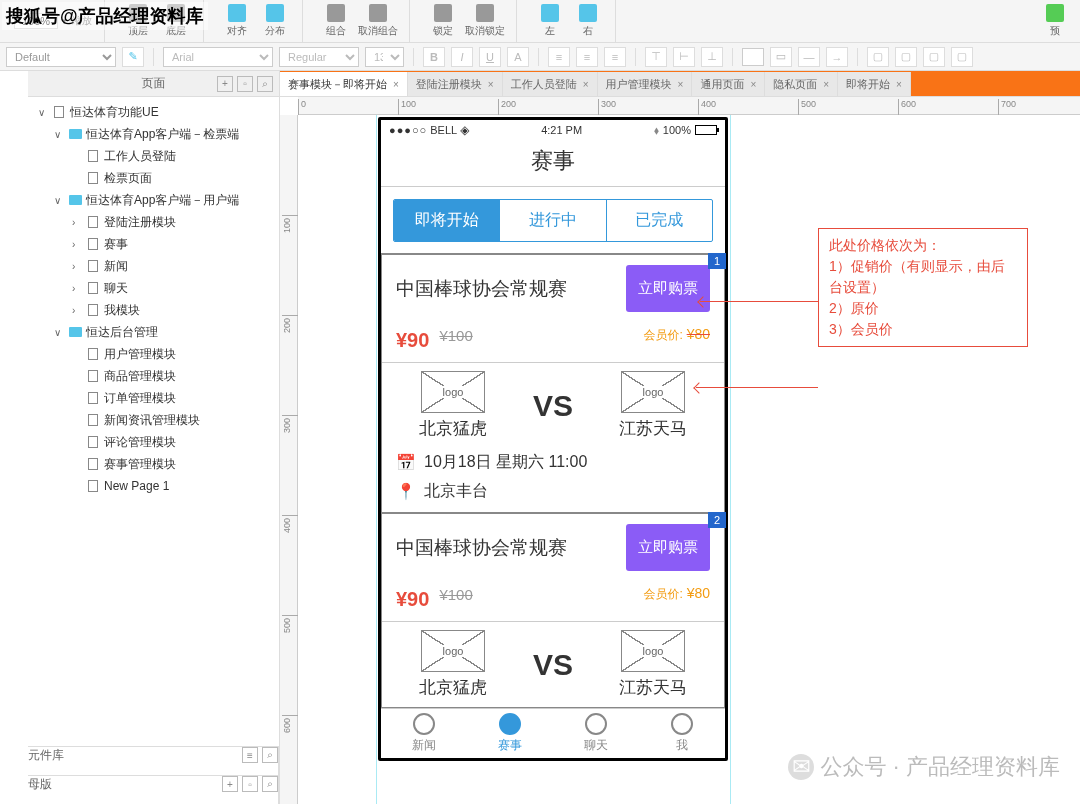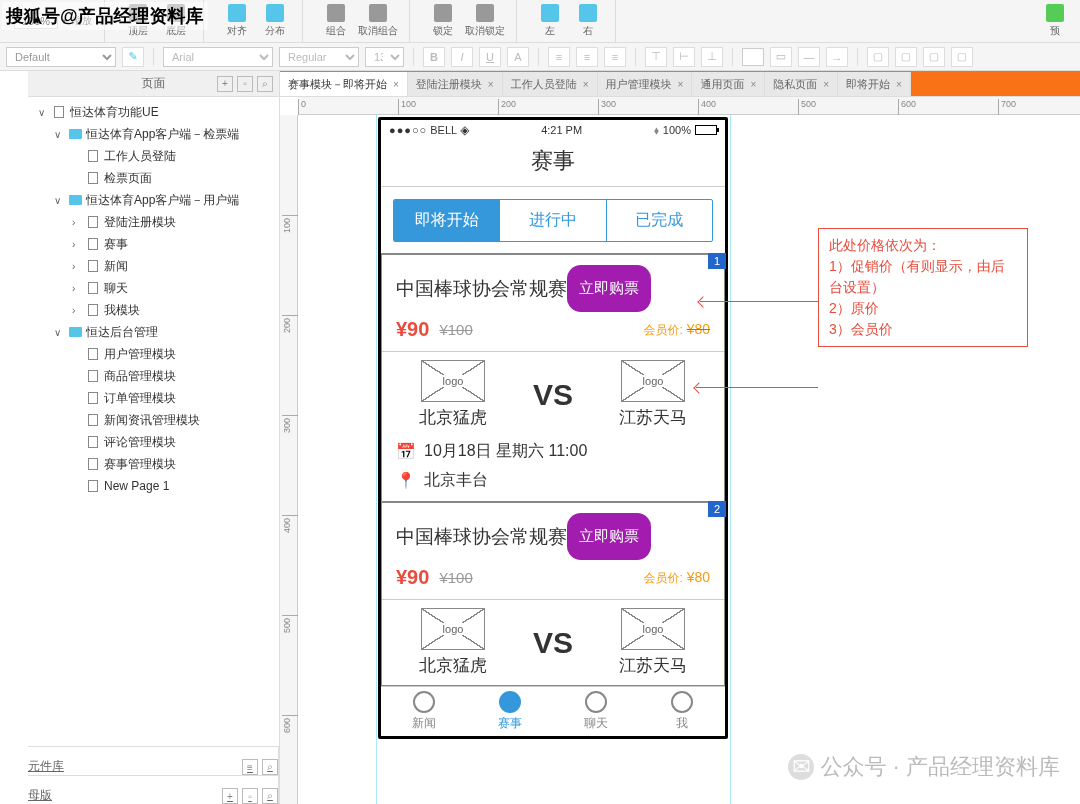--- a/index.html
+++ b/index.html
@@ -34,21 +34,21 @@
 .tree-item { display: flex; align-items: center; height: 22px; padding-left: 8px; gap: 4px; cursor: pointer; font-size: 12px; }
 .tree-item.lv1 { padding-left: 10px; }
 .tree-item.lv2 { padding-left: 26px; }
 .tree-item.lv3 { padding-left: 44px; }
 .tree-tog { width: 10px; font-size: 10px; color: #666; }
 .tree-ico { width: 14px; height: 14px; display: inline-flex; align-items: center; justify-content: center; }
 .ico-folder { width: 13px; height: 10px; background: #55c5e9; border-radius: 1px; }
 .ico-page { width: 10px; height: 12px; border: 1px solid #888; background: #fff; }
 
 .bottom-tabs { display: flex; border-top: 1px solid #ddd; }
-.btab { flex: 1; height: 28px; border-right: 1px solid #ddd; display: flex; align-items: flex-end; justify-content: center; font-size: 12px; color: #666; text-decoration: underline; }
+.btab { flex: 1; height: 28px; border-right: 1px solid #ddd; display: flex; align-items: flex-start; justify-content: center; font-size: 12px; color: #666; }
 
 .canvas-area { flex: 1; display: flex; flex-direction: column; background: #fff; position: relative; }
 .tabs-row { height: 26px; background: #f97316; border-bottom: 1px solid #ddd; display: flex; align-items: flex-end; overflow: hidden; }
 .doc-tab { height: 24px; padding: 0 8px; display: flex; align-items: center; gap: 6px; font-size: 11px; color: #666; border-right: 1px solid #ddd; background: #e8e8e8; }
 .doc-tab.active { background: #fff; color: #333; }
 .tab-close { color: #888; font-size: 10px; cursor: pointer; }
 
 .rulers-canvas { flex: 1; position: relative; overflow: hidden; }
 .ruler-h { position: absolute; top: 0; left: 18px; right: 0; height: 18px; background: #f5f5f5; border-bottom: 1px solid #ccc; }
 .ruler-v { position: absolute; top: 18px; left: 0; width: 18px; bottom: 0; background: #f5f5f5; border-right: 1px solid #ccc; }
@@ -68,25 +68,25 @@
 .battery-fill { width: 100%; height: 100%; background: #000; }
 
 .page-title { text-align: center; font-size: 22px; padding: 6px 0 10px; border-bottom: 1px solid #ccc; }
 .seg-tabs { display: flex; border: 1px solid #3498db; margin: 12px; border-radius: 2px; overflow: hidden; }
 .seg-tab { flex: 1; text-align: center; padding: 10px 0; font-size: 16px; color: #3498db; border-right: 1px solid #3498db; position: relative; }
 .seg-tab:last-child { border-right: none; }
 .seg-tab.active { background: #3498db; color: #fff; }
 
 .event-card { border: 1px solid #888; border-top: 2px solid #888; margin: -1px 0 0 0; padding: 0; position: relative; }
 .card-num { position: absolute; right: -2px; top: -2px; width: 18px; height: 16px; background: #2266cc; color: #fff; font-size: 11px; display: flex; align-items: center; justify-content: center; }
-.card-head { display: flex; justify-content: flex-start; align-items: center; padding: 10px 14px 6px; }
+.card-head { display: flex; justify-content: space-between; align-items: center; padding: 10px 14px 6px; }
 .card-title { font-size: 19px; }
-.buy-btn { background: #a21caf; color: #fff; padding: 14px 12px; border-radius: 14px; font-size: 15px; }
+.buy-btn { background: #8b5cf6; color: #fff; padding: 14px 12px; border-radius: 3px; font-size: 15px; }
 .price-row { display: flex; align-items: center; padding: 0 14px 10px; border-bottom: 1px solid #ccc; gap: 10px; }
-.price-sale { color: #e74c3c; font-size: 20px; font-weight: bold; }
+.price-sale { color: #e74c3c; font-size: 20px; font-weight: bold; margin-top: 11px; }
 .price-orig { color: #999; font-size: 15px; text-decoration: line-through; }
 .price-member { margin-left: auto; color: #f39c12; font-size: 14px; }
 .price-member .lbl { color: #f39c12; font-size: 12px; }
 
 .teams-row { display: flex; align-items: center; justify-content: space-around; padding: 8px 14px; }
 .team { display: flex; flex-direction: column; align-items: center; gap: 4px; }
 .team-logo { width: 64px; height: 42px; border: 1px solid #888; position: relative; display: flex; align-items: center; justify-content: center; font-size: 11px; color: #666; background: linear-gradient(to bottom right, transparent 49%, #888 49%, #888 51%, transparent 51%), linear-gradient(to bottom left, transparent 49%, #888 49%, #888 51%, transparent 51%); }
 .team-logo span { background: #fff; padding: 0 3px; }
 .team-name { font-size: 17px; }
 .vs { font-size: 30px; font-weight: bold; }

